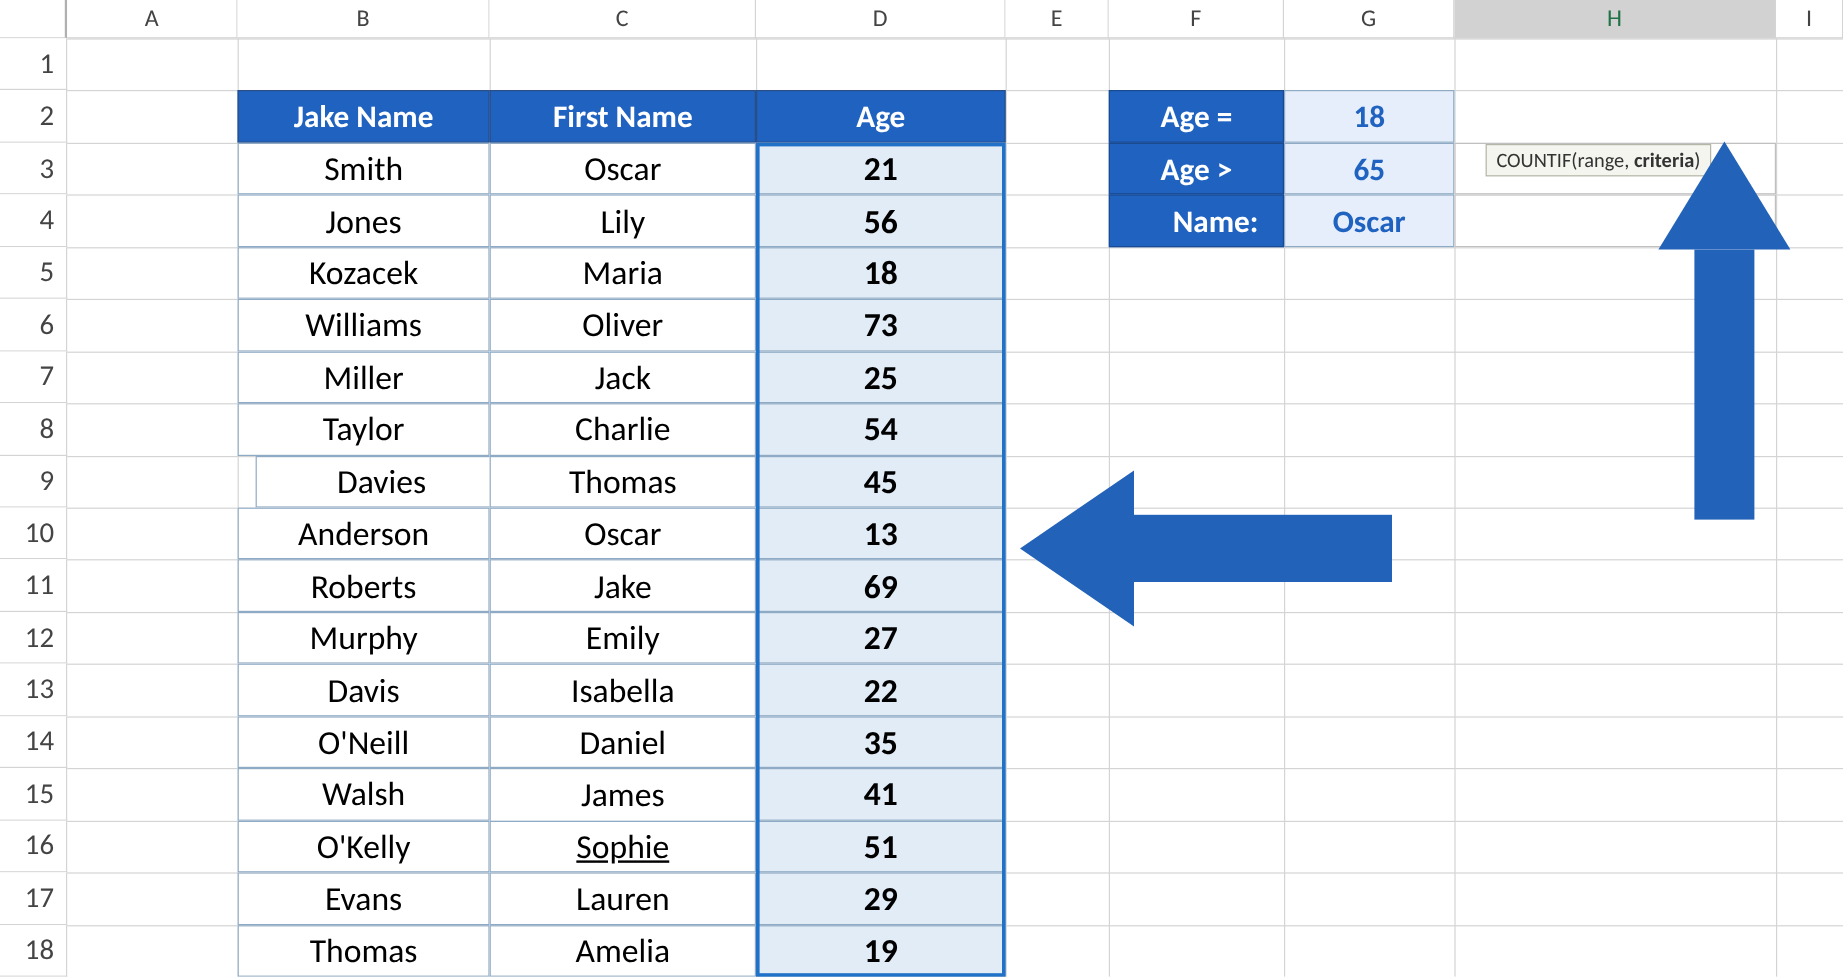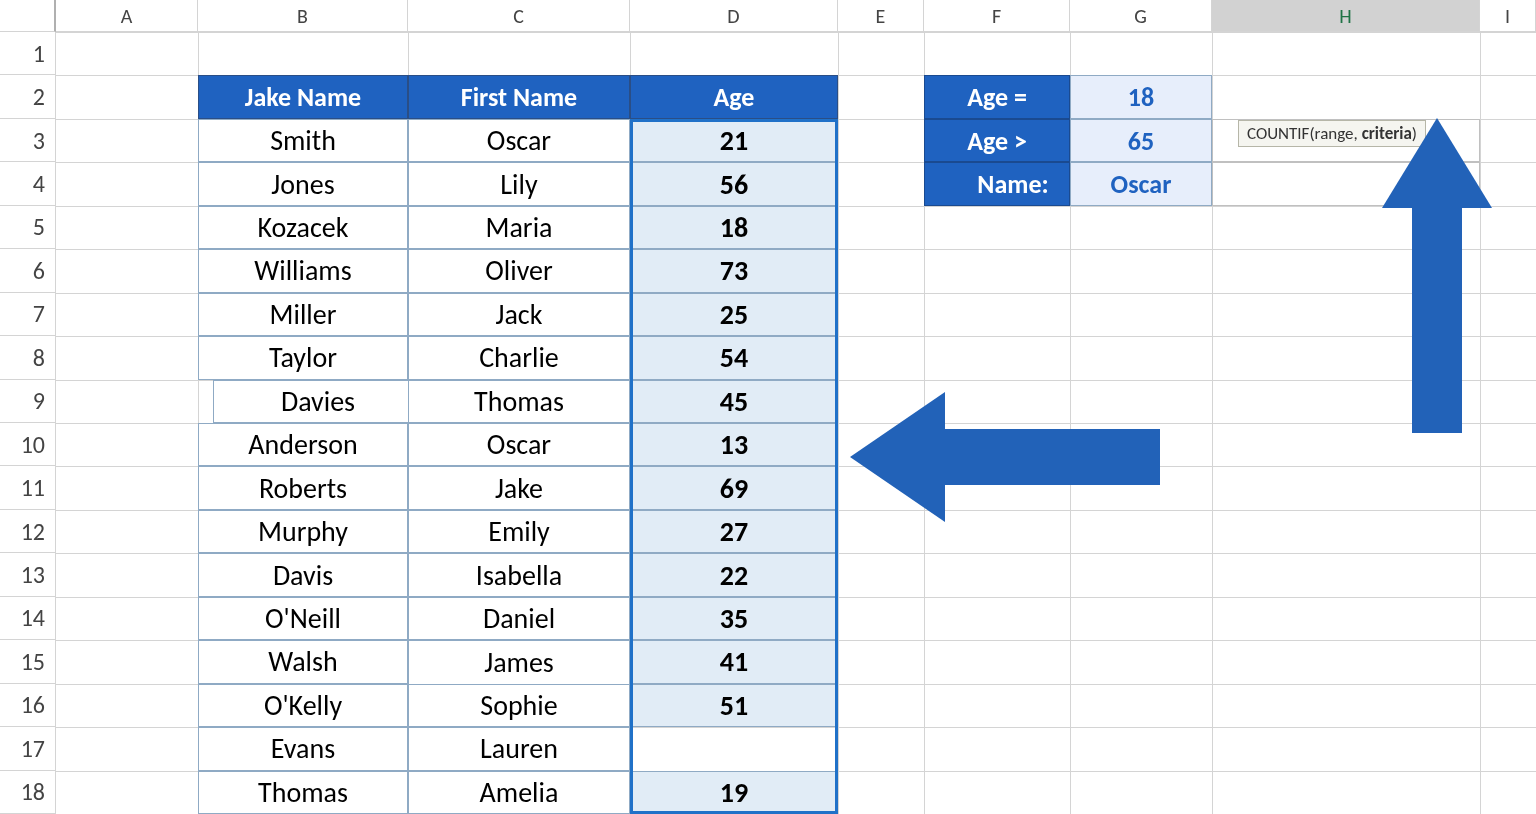--- a/index.html
+++ b/index.html
@@ -162,25 +162,26 @@
 
   <div class="cell bodycell" style="left:198px; top:596.77px; width:210px; height:43.44px;">O'Neill</div>
   <div class="cell bodycell" style="left:408px; top:596.77px; width:222px; height:43.44px;">Daniel</div>
   <div class="cell agecell" style="left:630px; top:596.77px; width:208px; height:43.44px;">35</div>
 
   <div class="cell bodycell" style="left:198px; top:640.22px; width:210px; height:43.44px;">Walsh</div>
   <div class="cell bodycell" style="left:408px; top:640.22px; width:222px; height:45px;">James</div>
   <div class="cell agecell" style="left:630px; top:640.22px; width:208px; height:43.44px;">41</div>
 
   <div class="cell bodycell" style="left:198px; top:683.66px; width:210px; height:43.44px;">O'Kelly</div>
-  <div class="cell bodycell" style="left:408px; top:683.66px; width:222px; height:43.44px;">Sophie</div>
+  <div class="cell bodycell" style="left:408px; top:683.66px; width:222px; height:43.44px;text-decoration:underline;">Sophie</div>
   <div class="cell agecell" style="left:630px; top:683.66px; width:208px; height:43.44px;">51</div>
 
   <div class="cell bodycell" style="left:198px; top:727.11px; width:210px; height:43.44px;">Evans</div>
   <div class="cell bodycell" style="left:408px; top:727.11px; width:222px; height:43.44px;">Lauren</div>
+  <div class="cell agecell" style="left:630px; top:727.11px; width:208px; height:43.44px;">29</div>
 
   <div class="cell bodycell" style="left:198px; top:770.55px; width:210px; height:43.44px;">Thomas</div>
   <div class="cell bodycell" style="left:408px; top:770.55px; width:222px; height:43.44px;">Amelia</div>
   <div class="cell agecell" style="left:630px; top:770.55px; width:208px; height:43.44px;">19</div>
 
   <div class="marquee" style="left:630px; top:118.88px; width:208px; height:695px;"></div>
 
   <div class="cell crit-label" style="left:924px;  top:75.44px;  width:146px; height:43.44px;">Age =</div>
   <div class="cell crit-val" style="left:1070px; top:75.44px;  width:142px; height:43.44px;">18</div>
   <div class="cell crit-label" style="left:924px;  top:118.88px; width:146px; height:43.44px;">Age &gt;</div>

